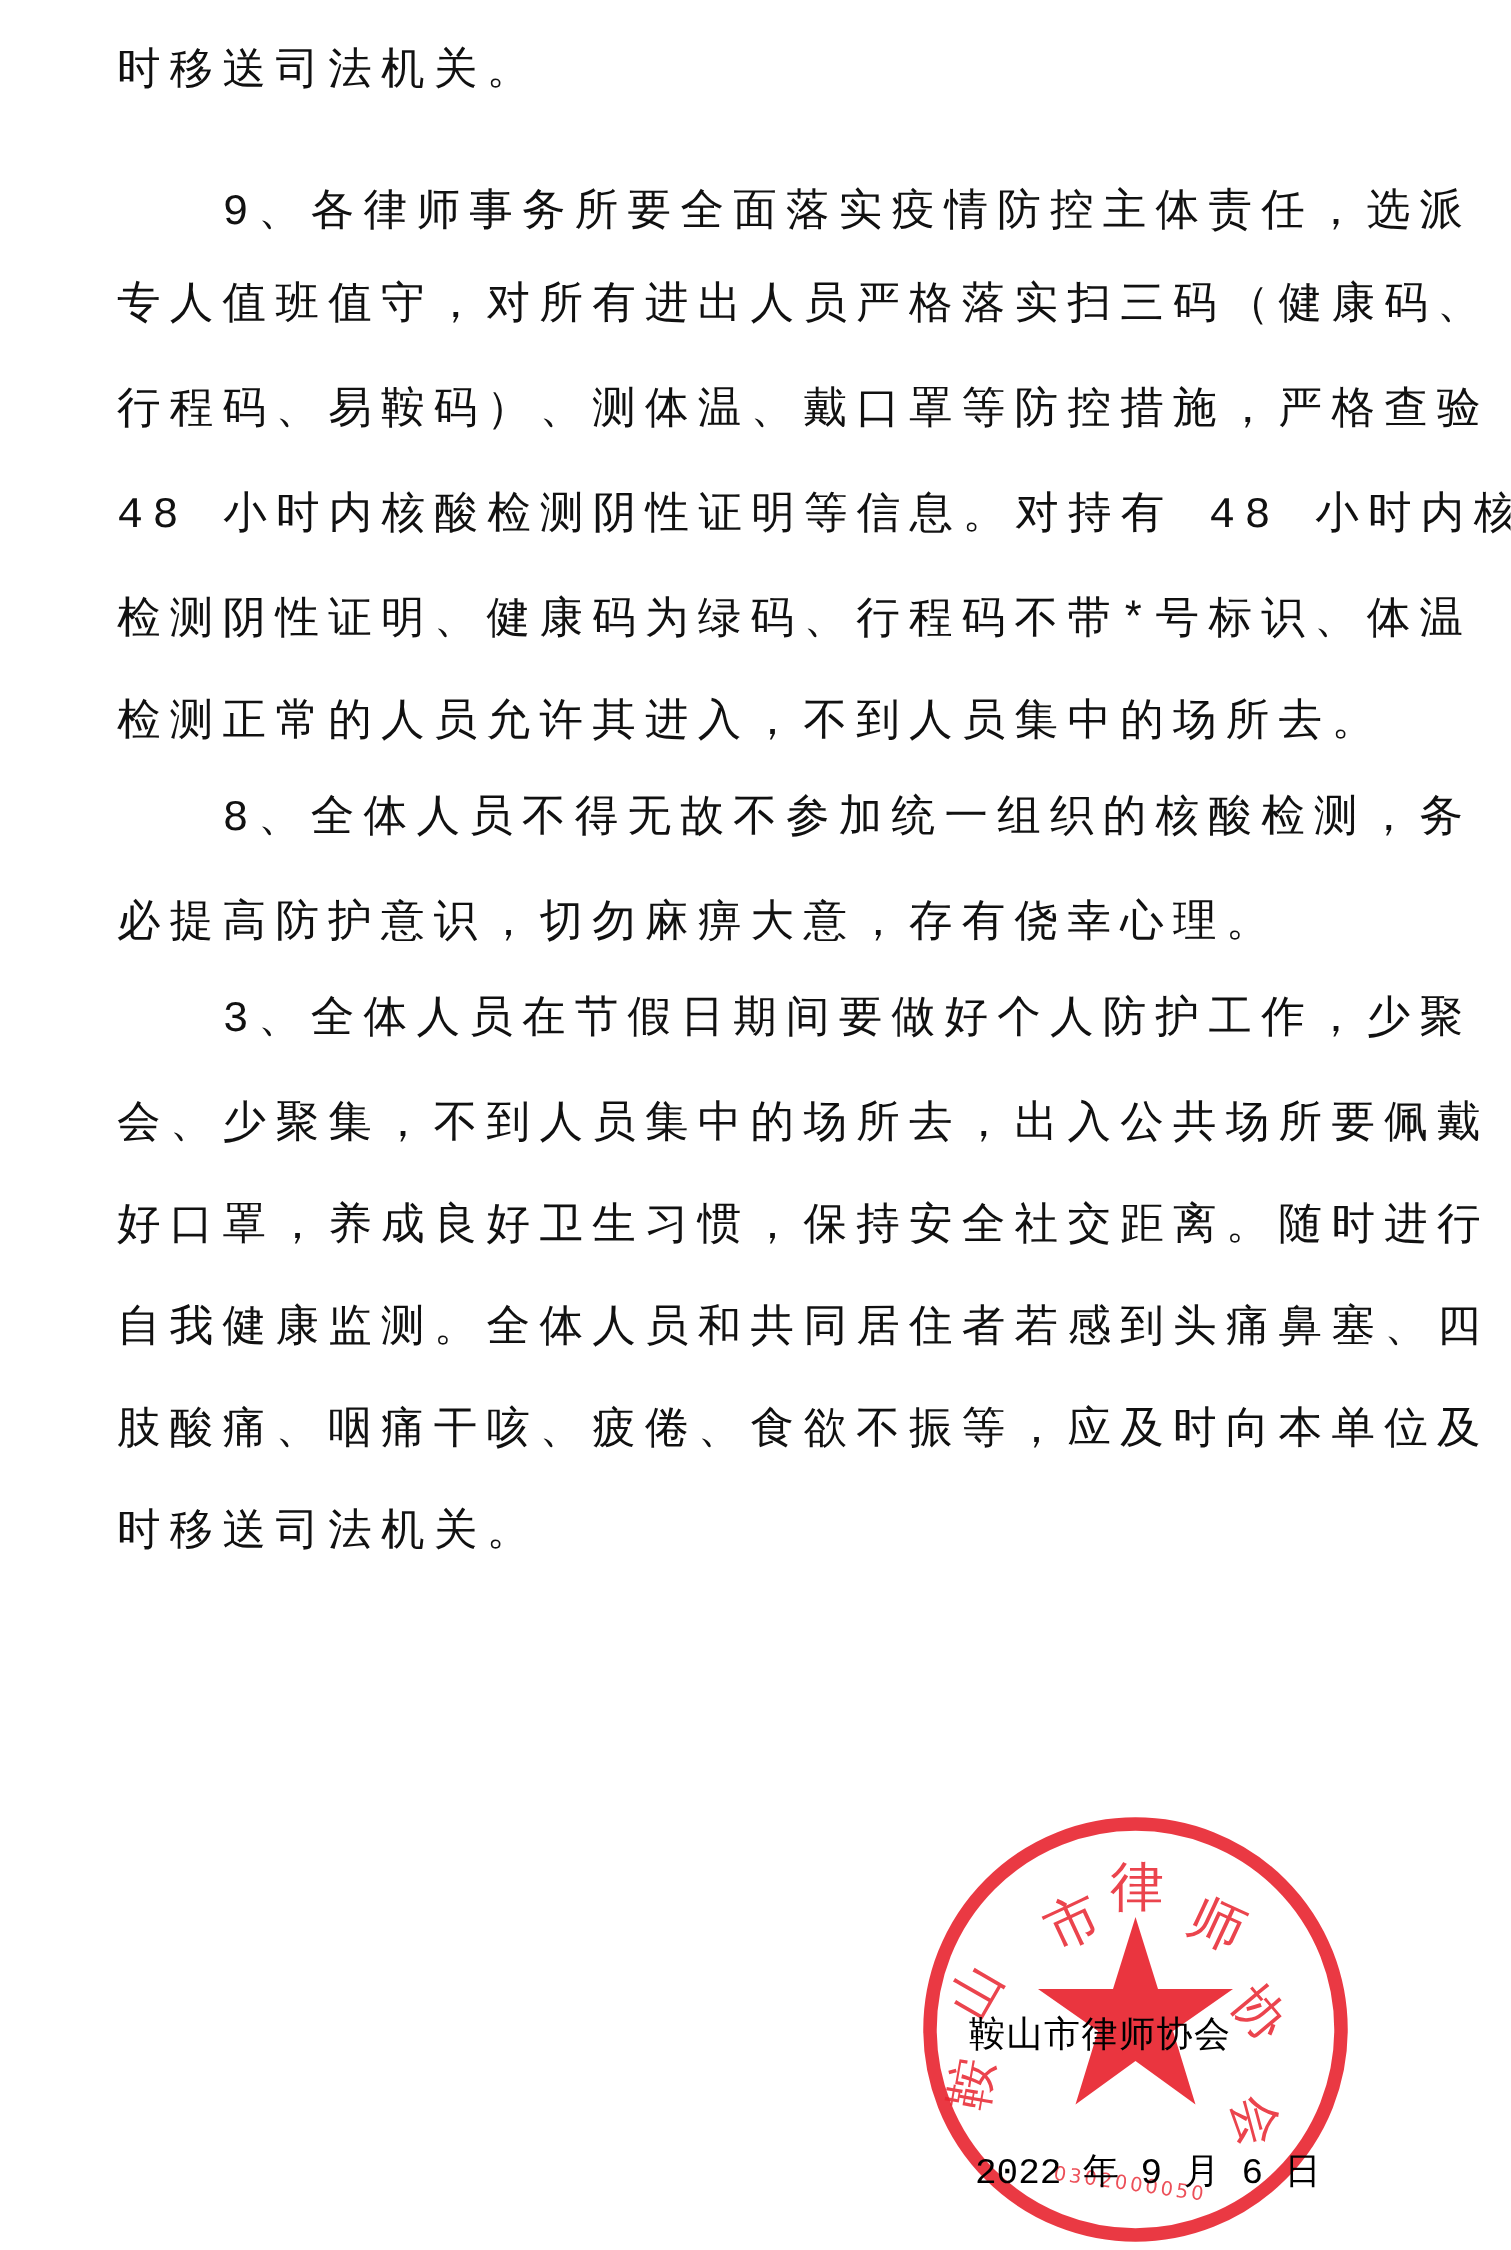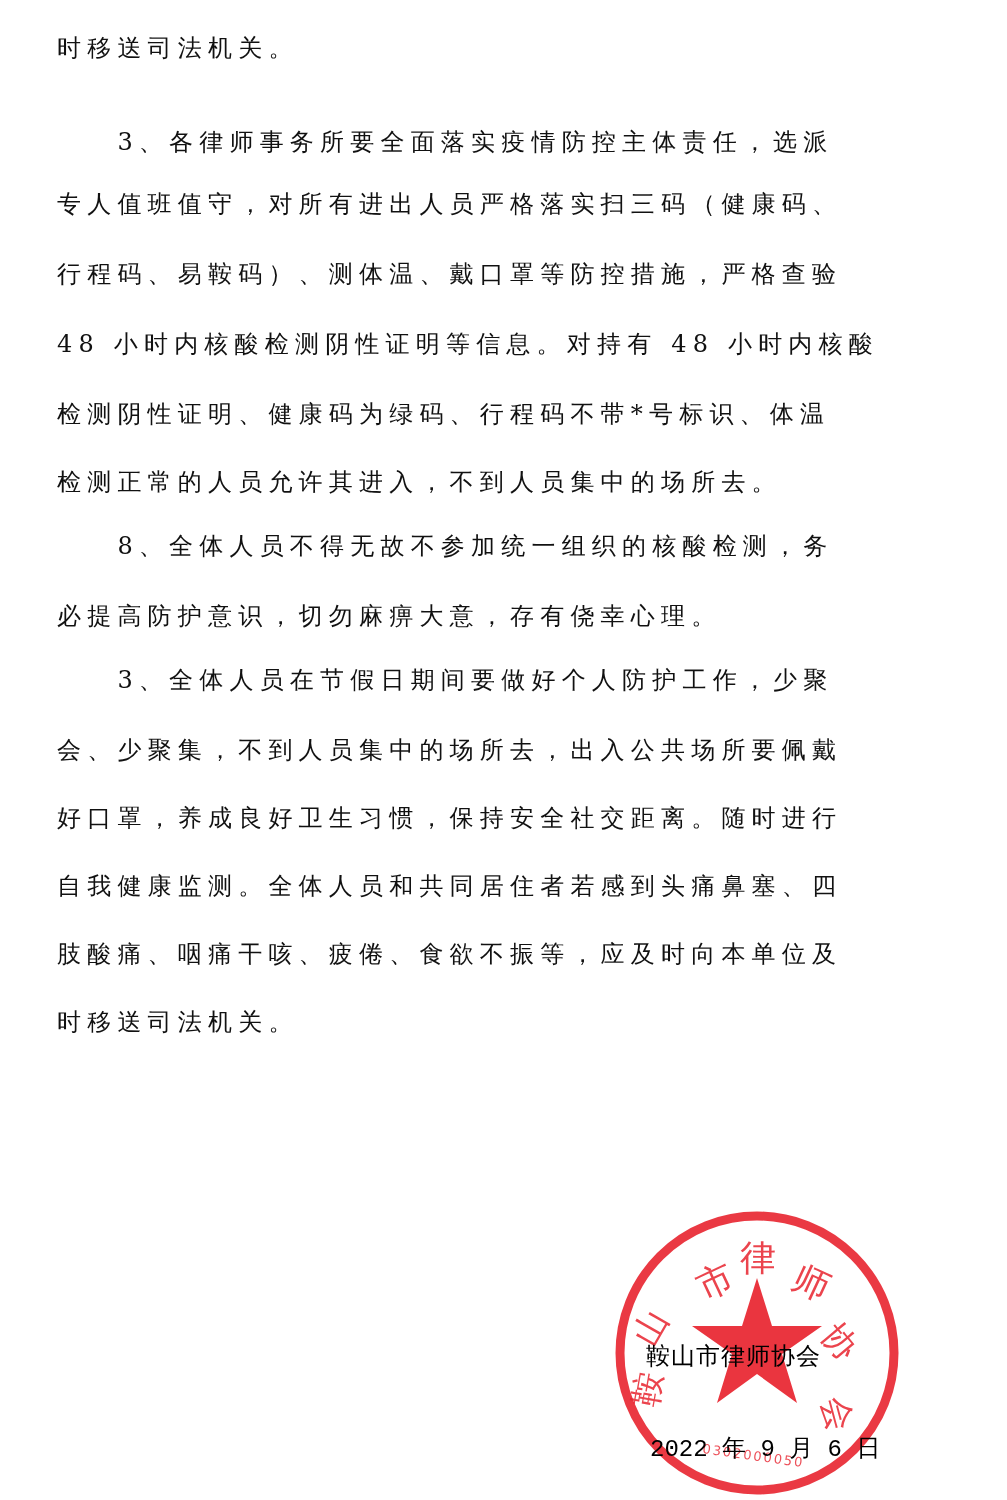--- a/index.html
+++ b/index.html
@@ -1,28 +1,28 @@
 <!DOCTYPE html>
 <html><head>
 <meta charset="utf-8">
 <style>
   html, body { margin:0; padding:0; background:#ffffff; }
   body { width:1007px; height:1500px; position:relative; overflow:hidden;
          font-family:"DejaVu Serif","Liberation Serif",serif; color:#111; }
-  .line { position:absolute; left:57px; width:890px; font-size:24px; line-height:40px;
-          white-space:nowrap; letter-spacing:6.2px; }
+  .line { position:absolute; left:78px; width:890px; font-size:29px; line-height:40px;
+          white-space:nowrap; letter-spacing:6.2px;font-family:Liberation Mono, monospace; }
   .stamp { position:absolute; left:612px; top:1208px; width:290px; height:290px; }
   .sig { position:absolute; font-size:24px; line-height:40px; white-space:nowrap; color:#000000; }
 </style>
 </head>
 <body>
 
 <div>
   <div class="line" style="top:28px">时移送司法机关。</div>
-  <div class="line" style="top:122px">　　3、各律师事务所要全面落实疫情防控主体责任，选派</div>
+  <div class="line" style="top:122px">　　9、各律师事务所要全面落实疫情防控主体责任，选派</div>
   <div class="line" style="top:184px">专人值班值守，对所有进出人员严格落实扫三码（健康码、</div>
   <div class="line" style="top:254px">行程码、易鞍码）、测体温、戴口罩等防控措施，严格查验</div>
   <div class="line" style="top:324px">48 小时内核酸检测阴性证明等信息。对持有 48 小时内核酸</div>
   <div class="line" style="top:394px">检测阴性证明、健康码为绿码、行程码不带*号标识、体温</div>
   <div class="line" style="top:462px">检测正常的人员允许其进入，不到人员集中的场所去。</div>
   <div class="line" style="top:526px">　　8、全体人员不得无故不参加统一组织的核酸检测，务</div>
   <div class="line" style="top:596px">必提高防护意识，切勿麻痹大意，存有侥幸心理。</div>
   <div class="line" style="top:660px">　　3、全体人员在节假日期间要做好个人防护工作，少聚</div>
   <div class="line" style="top:730px">会、少聚集，不到人员集中的场所去，出入公共场所要佩戴</div>
   <div class="line" style="top:798px">好口罩，养成良好卫生习惯，保持安全社交距离。随时进行</div>

